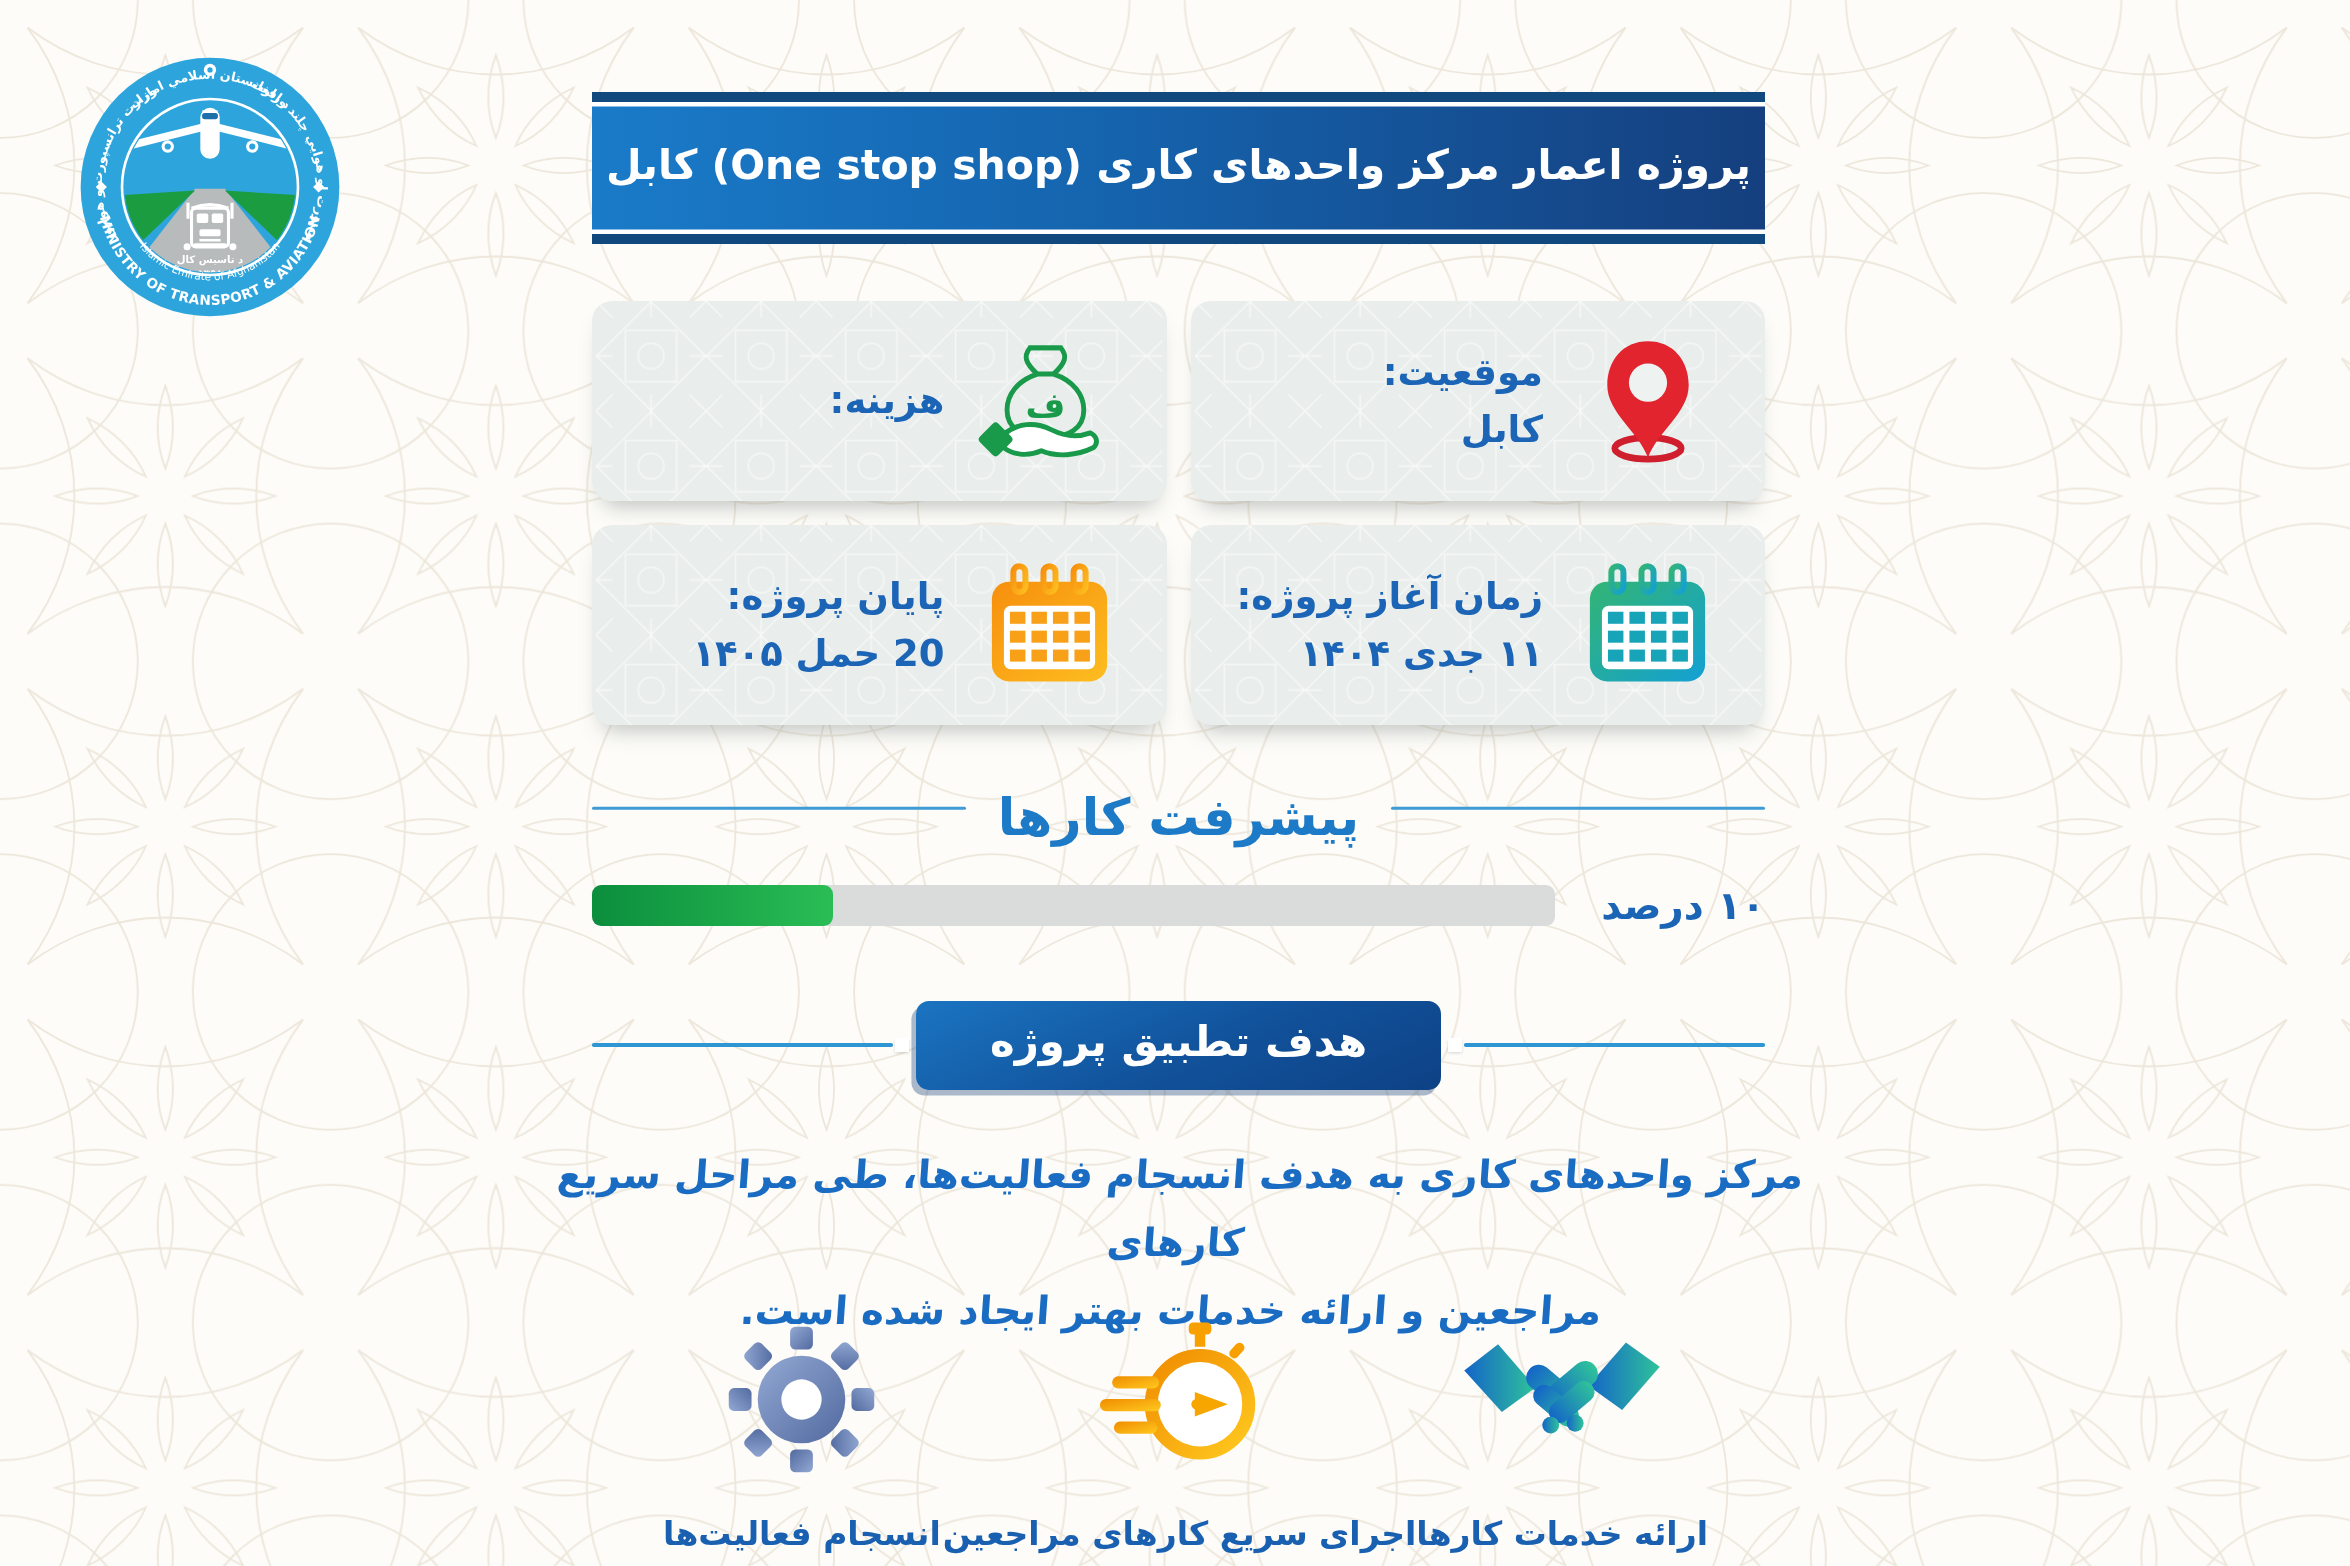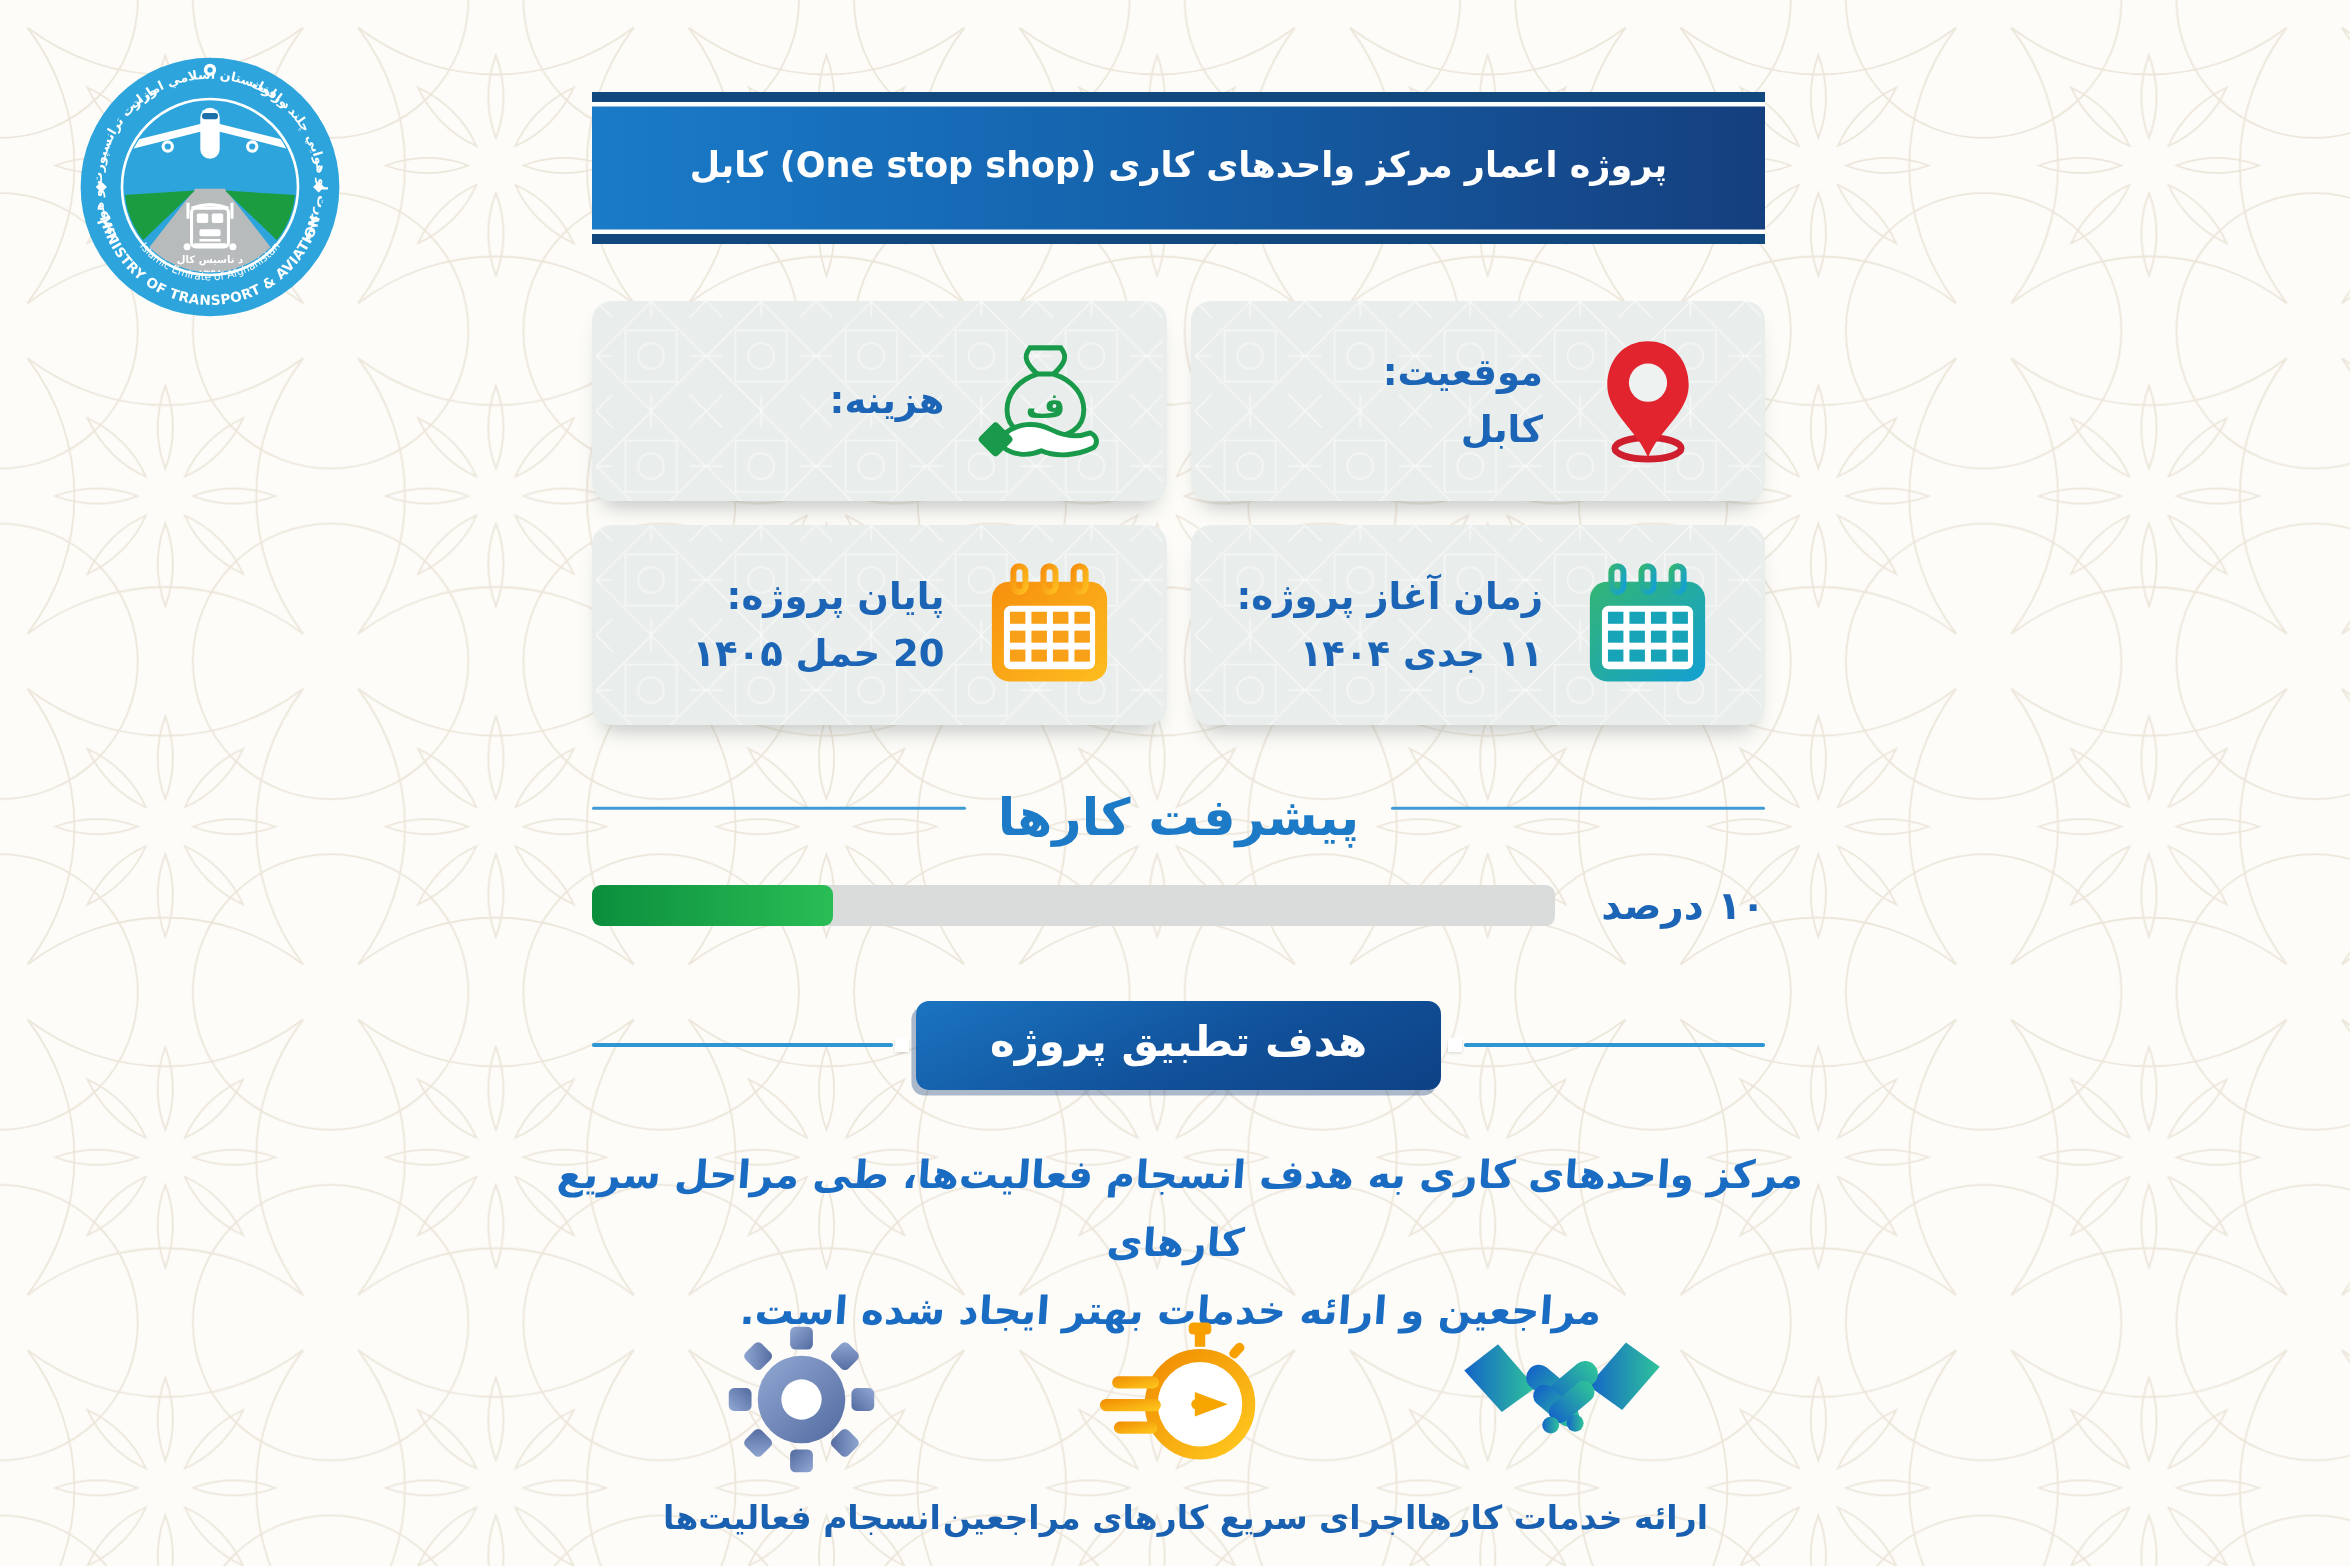--- a/index.html
+++ b/index.html
@@ -11,21 +11,21 @@
   
   .logo{position:absolute;left:78px;top:55px;width:264px;height:264px;}
 
   
   .titlebar{position:absolute;left:592px;top:92px;width:1173px;height:152px;
     box-sizing:border-box;
     border-top:10px solid #11497f;border-bottom:10px solid #11497f;
     box-shadow:inset 0 4.6px 0 #ffffff, inset 0 -4.6px 0 #ffffff;
     background:linear-gradient(90deg,#1a7bc9 0%,#1563ad 45%,#153f7e 100%);
     display:flex;align-items:center;justify-content:center;}
-  .titlebar .title{direction:rtl;color:#ffffff;font-weight:bold;font-size:35px;
+  .titlebar .title{direction:rtl;color:#ffffff;font-weight:bold;font-size:41px;
     letter-spacing:0;padding-bottom:5.5px;}
 
   
   .cards{position:absolute;left:592px;top:301px;width:1173px;direction:rtl;
     display:grid;grid-template-columns:1fr 1fr;column-gap:39px;row-gap:30px;gap:24px;}
   .card{position:relative;height:200px;background:#e9eeec;border-radius:20px;
     overflow:hidden;display:flex;align-items:center;padding:0 44px;box-sizing:border-box;
     box-shadow:0 14.7px 22px -11px rgba(105,115,110,.45);}
   .card-pattern{position:absolute;inset:0;pointer-events:none;}
   .card-icon{position:relative;flex:0 0 147px;display:flex;align-items:center;justify-content:center;margin-left:31px;}
@@ -57,21 +57,21 @@
   .goal-banner span{direction:rtl;color:#fff;font-weight:bold;font-size:42px;padding-bottom:7.3px;}
 
   
   .goal-desc{position:absolute;left:496px;top:1141px;width:1359px;text-align:center;
     direction:rtl;color:#1a6cc2;font-weight:bold;font-size:39px;line-height:1.74;
     transform:skewX(-4deg);}
 
   
   .features{position:absolute;left:661px;top:1311px;width:1047px;direction:rtl;
     display:flex;justify-content:space-between;}
-  .feature{flex:1;display:flex;flex-direction:column;align-items:center;}
+  .feature{flex:1;display:flex;flex-direction:column;align-items:center;gap:16px;}
   .feature .f-icon{height:163px;display:flex;align-items:flex-end;justify-content:center;}
   .feature .f-label{margin-top:24px;direction:rtl;color:#1a60b0;font-weight:bold;font-size:33px;white-space:nowrap;}
 </style>
 </head>
 <body>
 
 <div class="page">
 
   <svg class="bg-svg" width="2351" height="1567" aria-hidden="true" viewBox="0 0 2560 1706">
     <defs>

